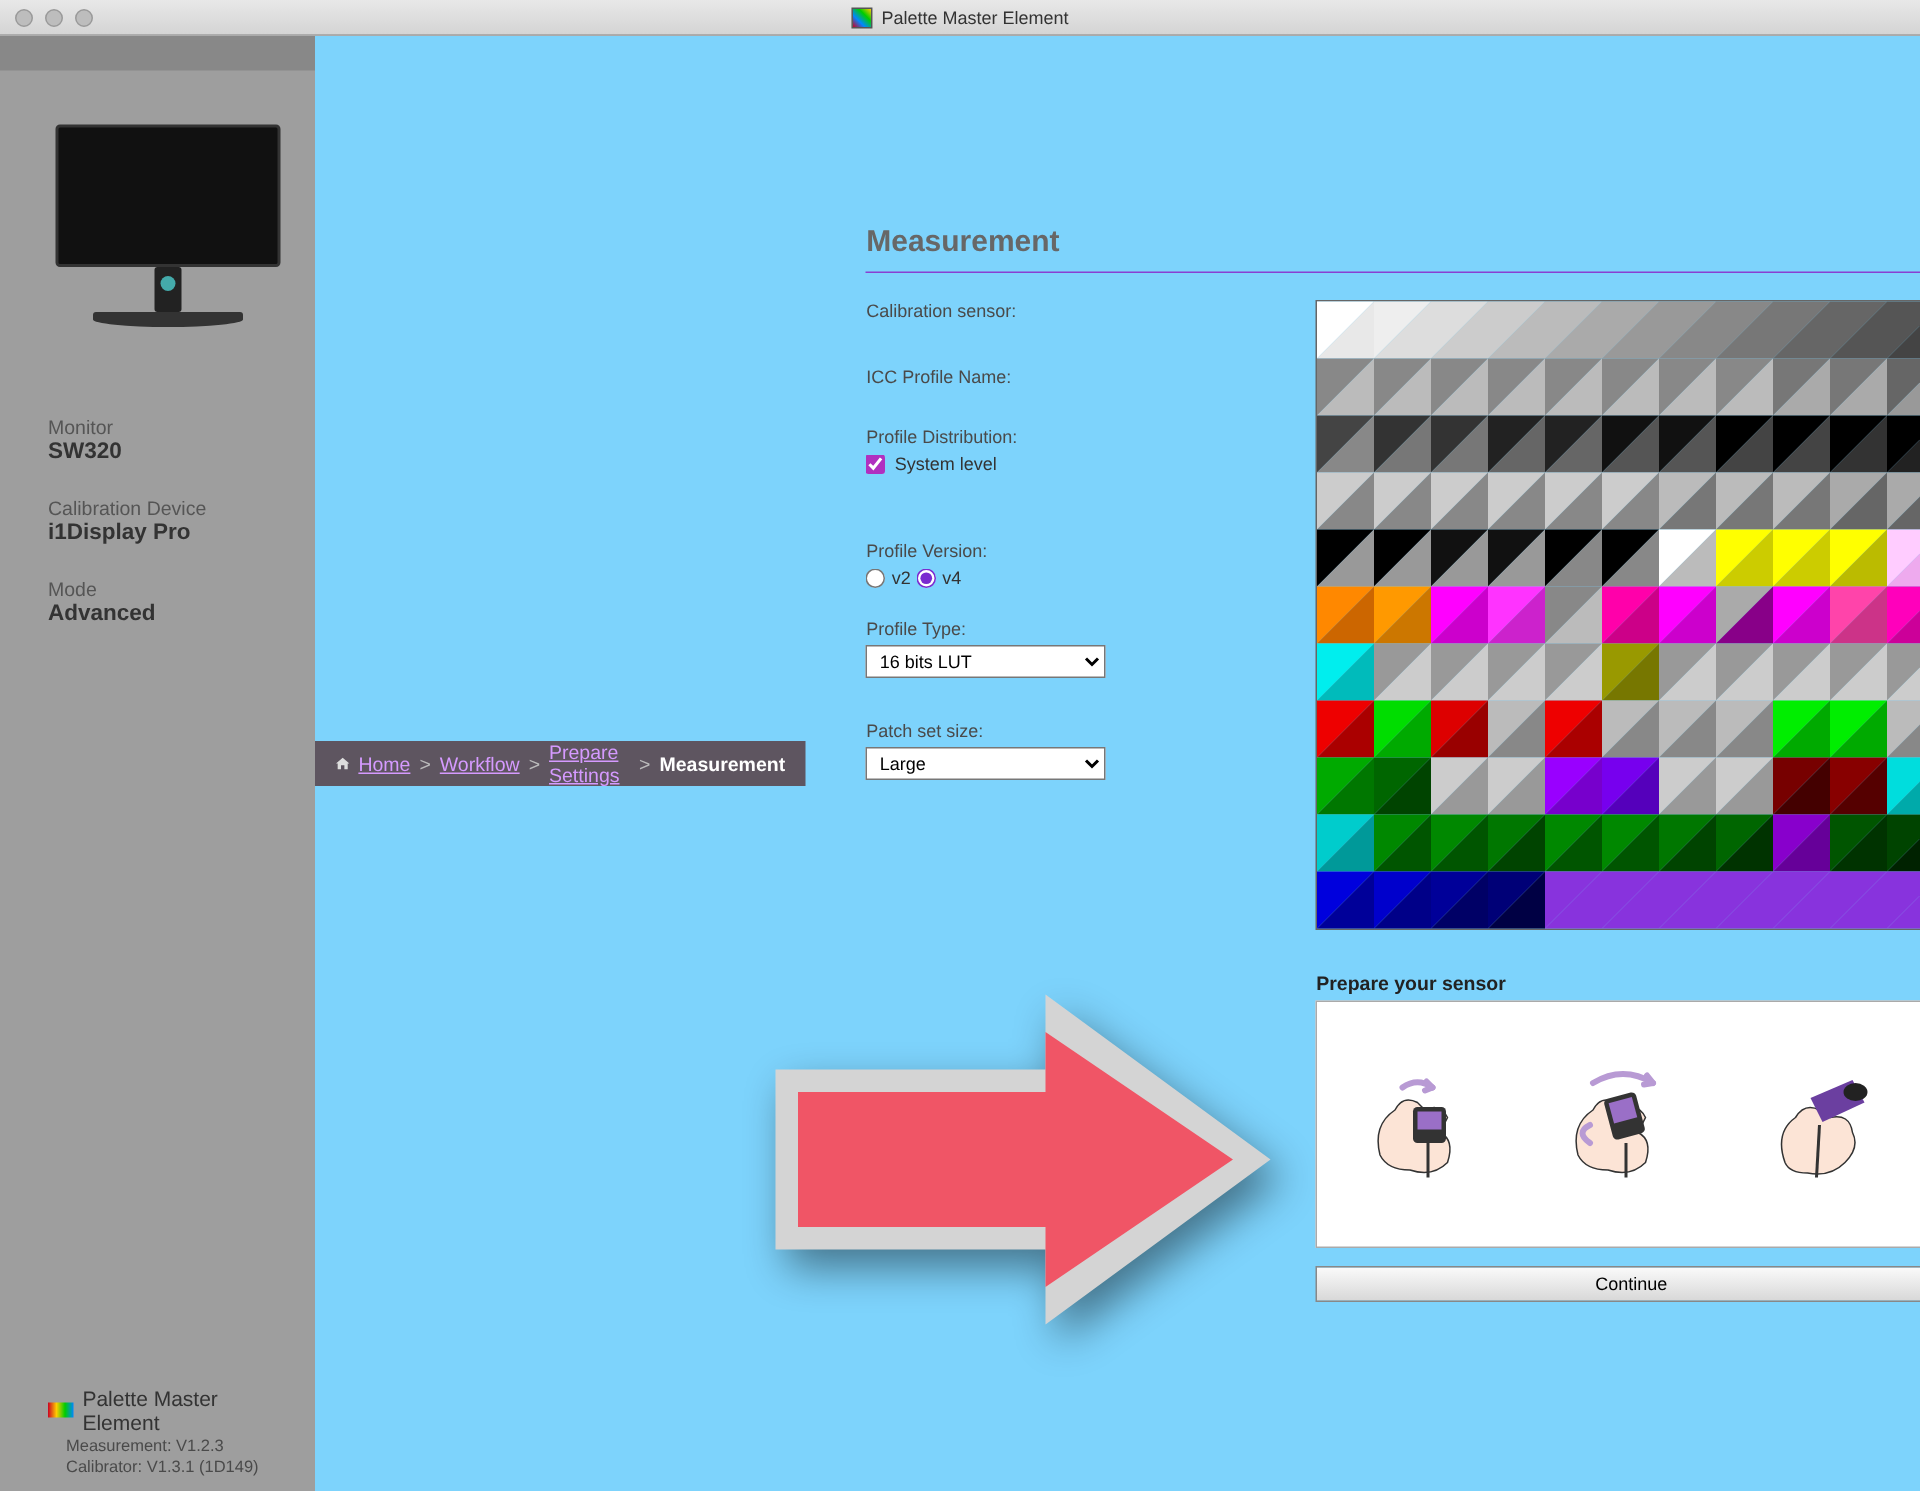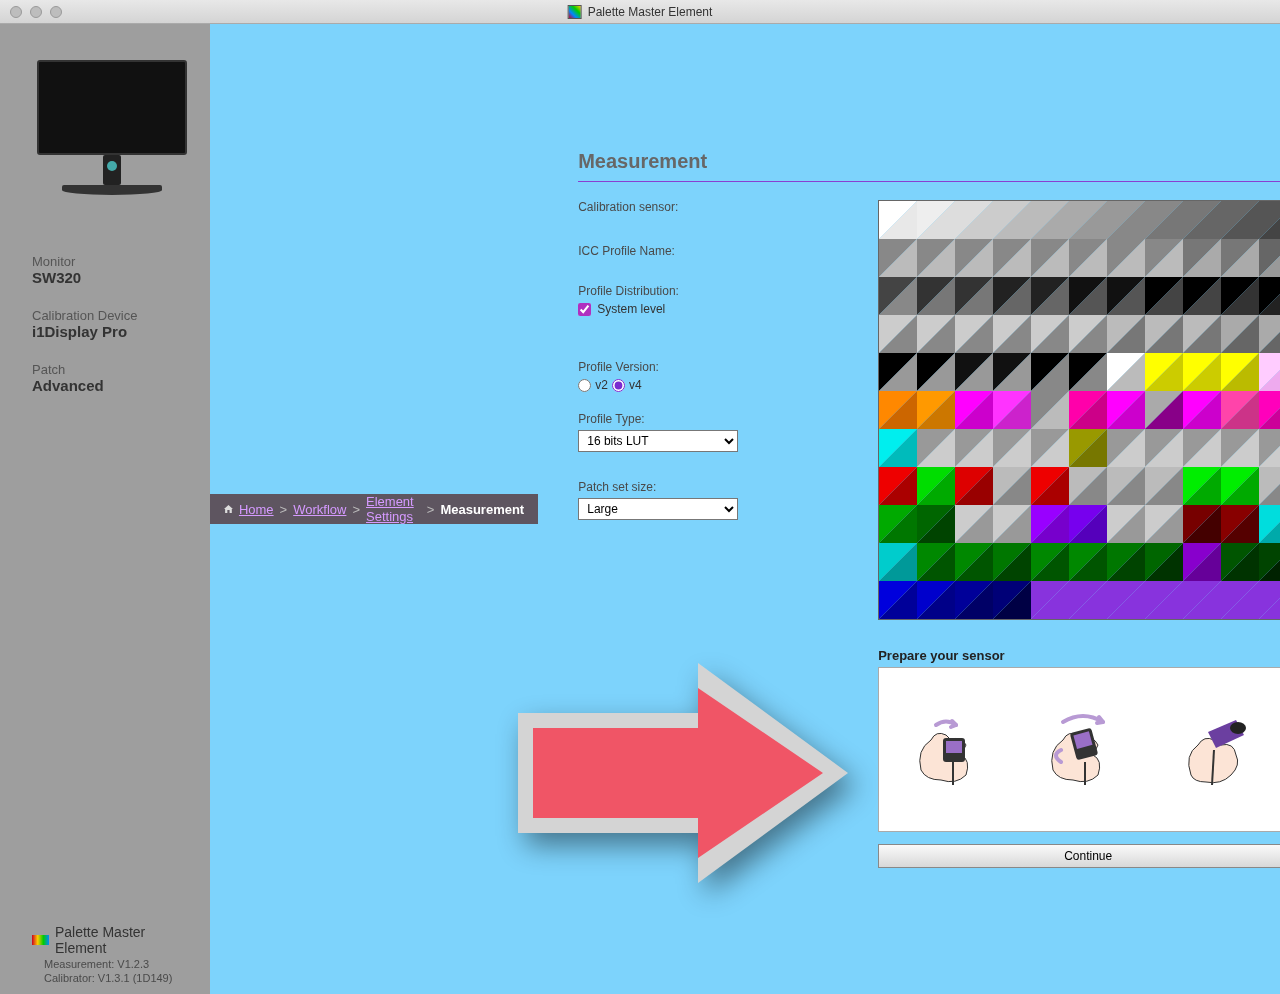--- a/index.html
+++ b/index.html
@@ -7,21 +7,21 @@
 
 
 .titlebar { height: 24px; background: linear-gradient(#e8e8e8,#d4d4d4); display: flex; align-items: center; position: relative; border-bottom: 1px solid #aaa; }
 .traffic { display: flex; gap: 8px; margin-left: 10px; }
 .traffic span { width: 12px; height: 12px; border-radius: 50%; background: #bdbdbd; border: 1px solid #9a9a9a; }
 .title-center { position: absolute; left: 50%; transform: translateX(-50%); display: flex; align-items: center; gap: 6px; font-size: 12px; color: #333; }
 .app-icon { width: 14px; height: 14px; background: linear-gradient(45deg,#c02,#08f,#0c0,#fc0); border: 1px solid #555; }
 
 
 .app { display: flex; height: 970px; }
-.sidebar { width: 225px; background: #9e9e9e; padding: 18px 18px 10px 32px; display: flex; flex-direction: column; color: #444; }
+.sidebar { width: 225px; background: #9e9e9e; padding: 18px 18px 10px 32px; display: flex; flex-direction: column; color: #444; margin-top: 23px; }
 .monitor-img { width: 160px; height: 160px; margin: 18px auto 30px; position: relative; }
 .screen { width: 150px; height: 95px; background: #111; border: 2px solid #333; border-radius: 3px; margin: 0 auto; }
 .stand-neck { width: 18px; height: 30px; background: #222; margin: 0 auto; border-radius: 2px; position: relative; }
 .stand-neck::before { content: ''; position: absolute; top: 6px; left: 4px; width: 10px; height: 10px; background: #4aa; border-radius: 50%; }
 .stand-base { width: 100px; height: 10px; background: #333; margin: 0 auto; border-radius: 2px 2px 50% 50%; }
 
 .side-label { font-size: 13px; color: #555; margin-top: 4px; }
 .side-value { font-size: 15px; font-weight: bold; color: #333; margin-bottom: 18px; }
 
 .sidebar-footer { margin-top: auto; font-size: 11px; color: #3a3a3a; }
@@ -93,42 +93,42 @@
   <div class="sidebar">
     <div class="monitor-img">
       <div class="screen"></div>
         <div class="stand-neck"></div>
         <div class="stand-base"></div>
     </div>
     <div class="side-label">Monitor</div>
     <div class="side-value">SW320</div>
     <div class="side-label">Calibration Device</div>
     <div class="side-value">i1Display Pro</div>
-    <div class="side-label">Patch</div>
+    <div class="side-label">Mode</div>
     <div class="side-value">Advanced</div>
     <div class="sidebar-footer">
       <div class="brand">
           <span class="brand-icon"></span>
           <span>Palette Master Element</span>
         </div>
       <div class="sf-line">Measurement: V1.2.3</div>
       <div class="sf-line">Calibrator: V1.3.1 (1D149)</div>
     </div>
   </div>
 
   <div class="content">
     <div class="breadcrumb">
       <svg class="home-icon" viewBox="0 0 16 14">
           <path d="M8 0L0 7h2v7h4V9h4v5h4V7h2z" fill="#ddd"></path>
         </svg>
       <a href="#">Home</a>
       <span class="sep">&gt;</span>
       <a href="#">Workflow</a>
       <span class="sep">&gt;</span>
-      <a href="#">Element Settings</a>
+      <a href="#">Prepare Settings</a>
       <span class="sep">&gt;</span>
       <span style="color:#fff;font-weight:bold">Measurement</span>
     </div>
 
     <div class="page">
       <div class="page-title">Measurement</div>
       <div class="purple-line"></div>
 
       <div class="two-col">
         <div class="settings-col">

